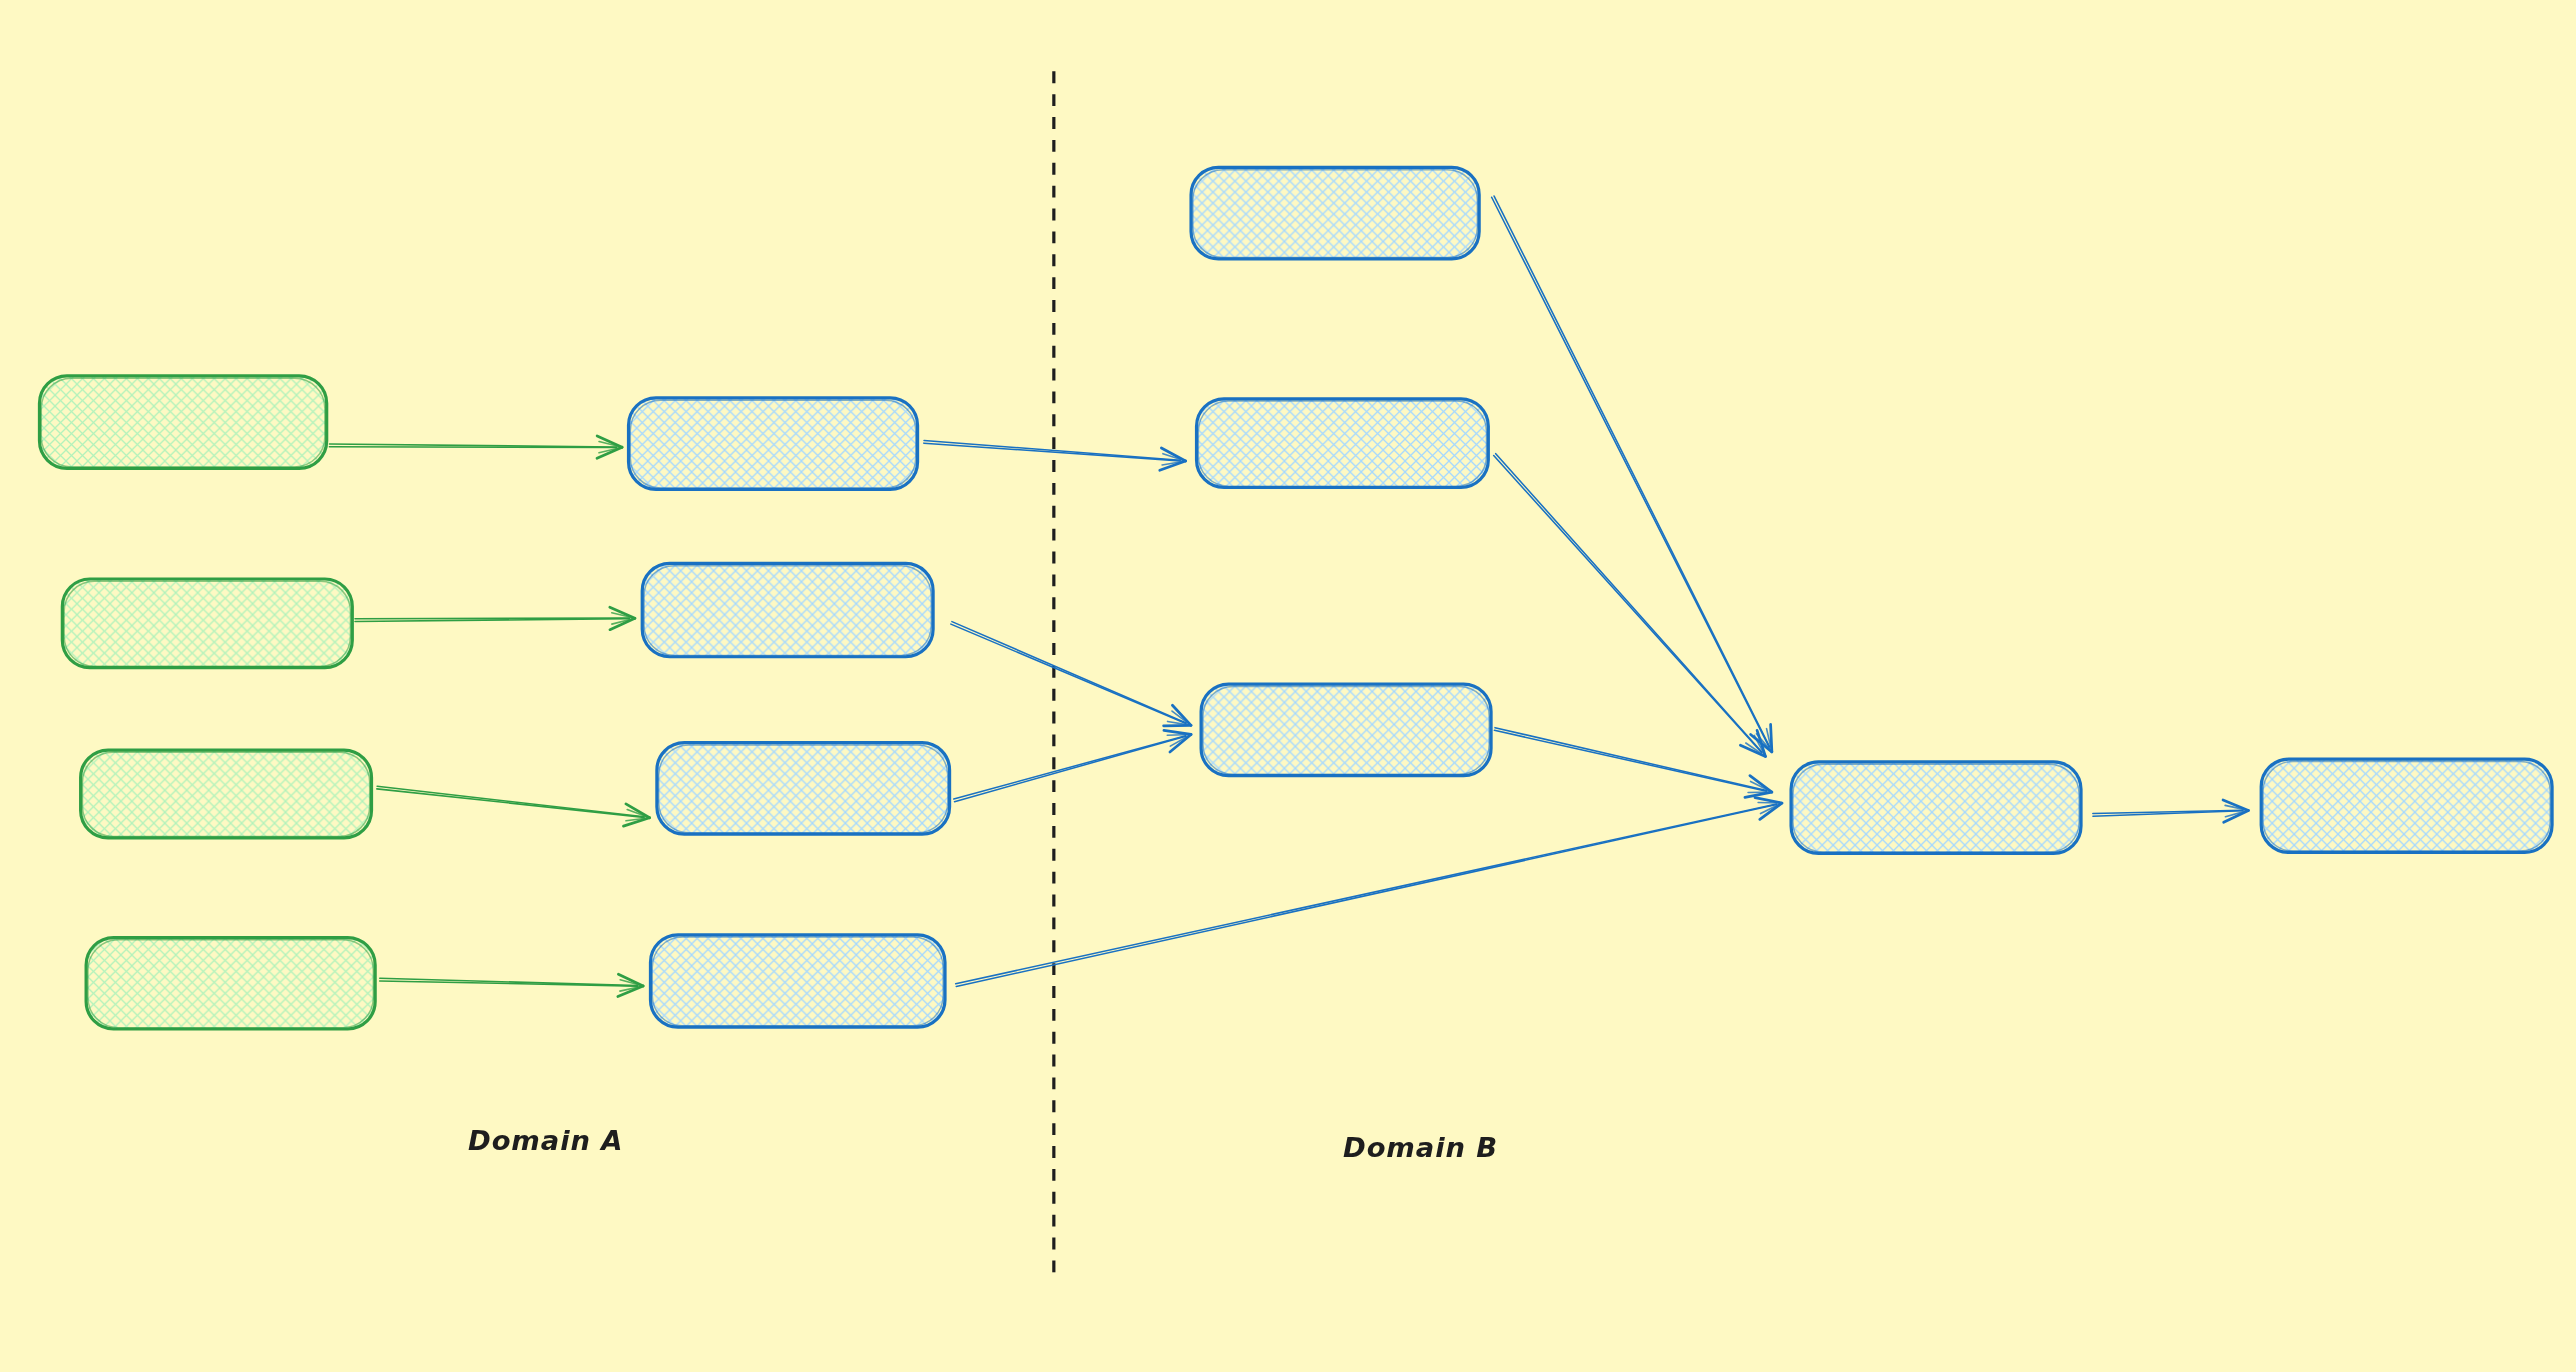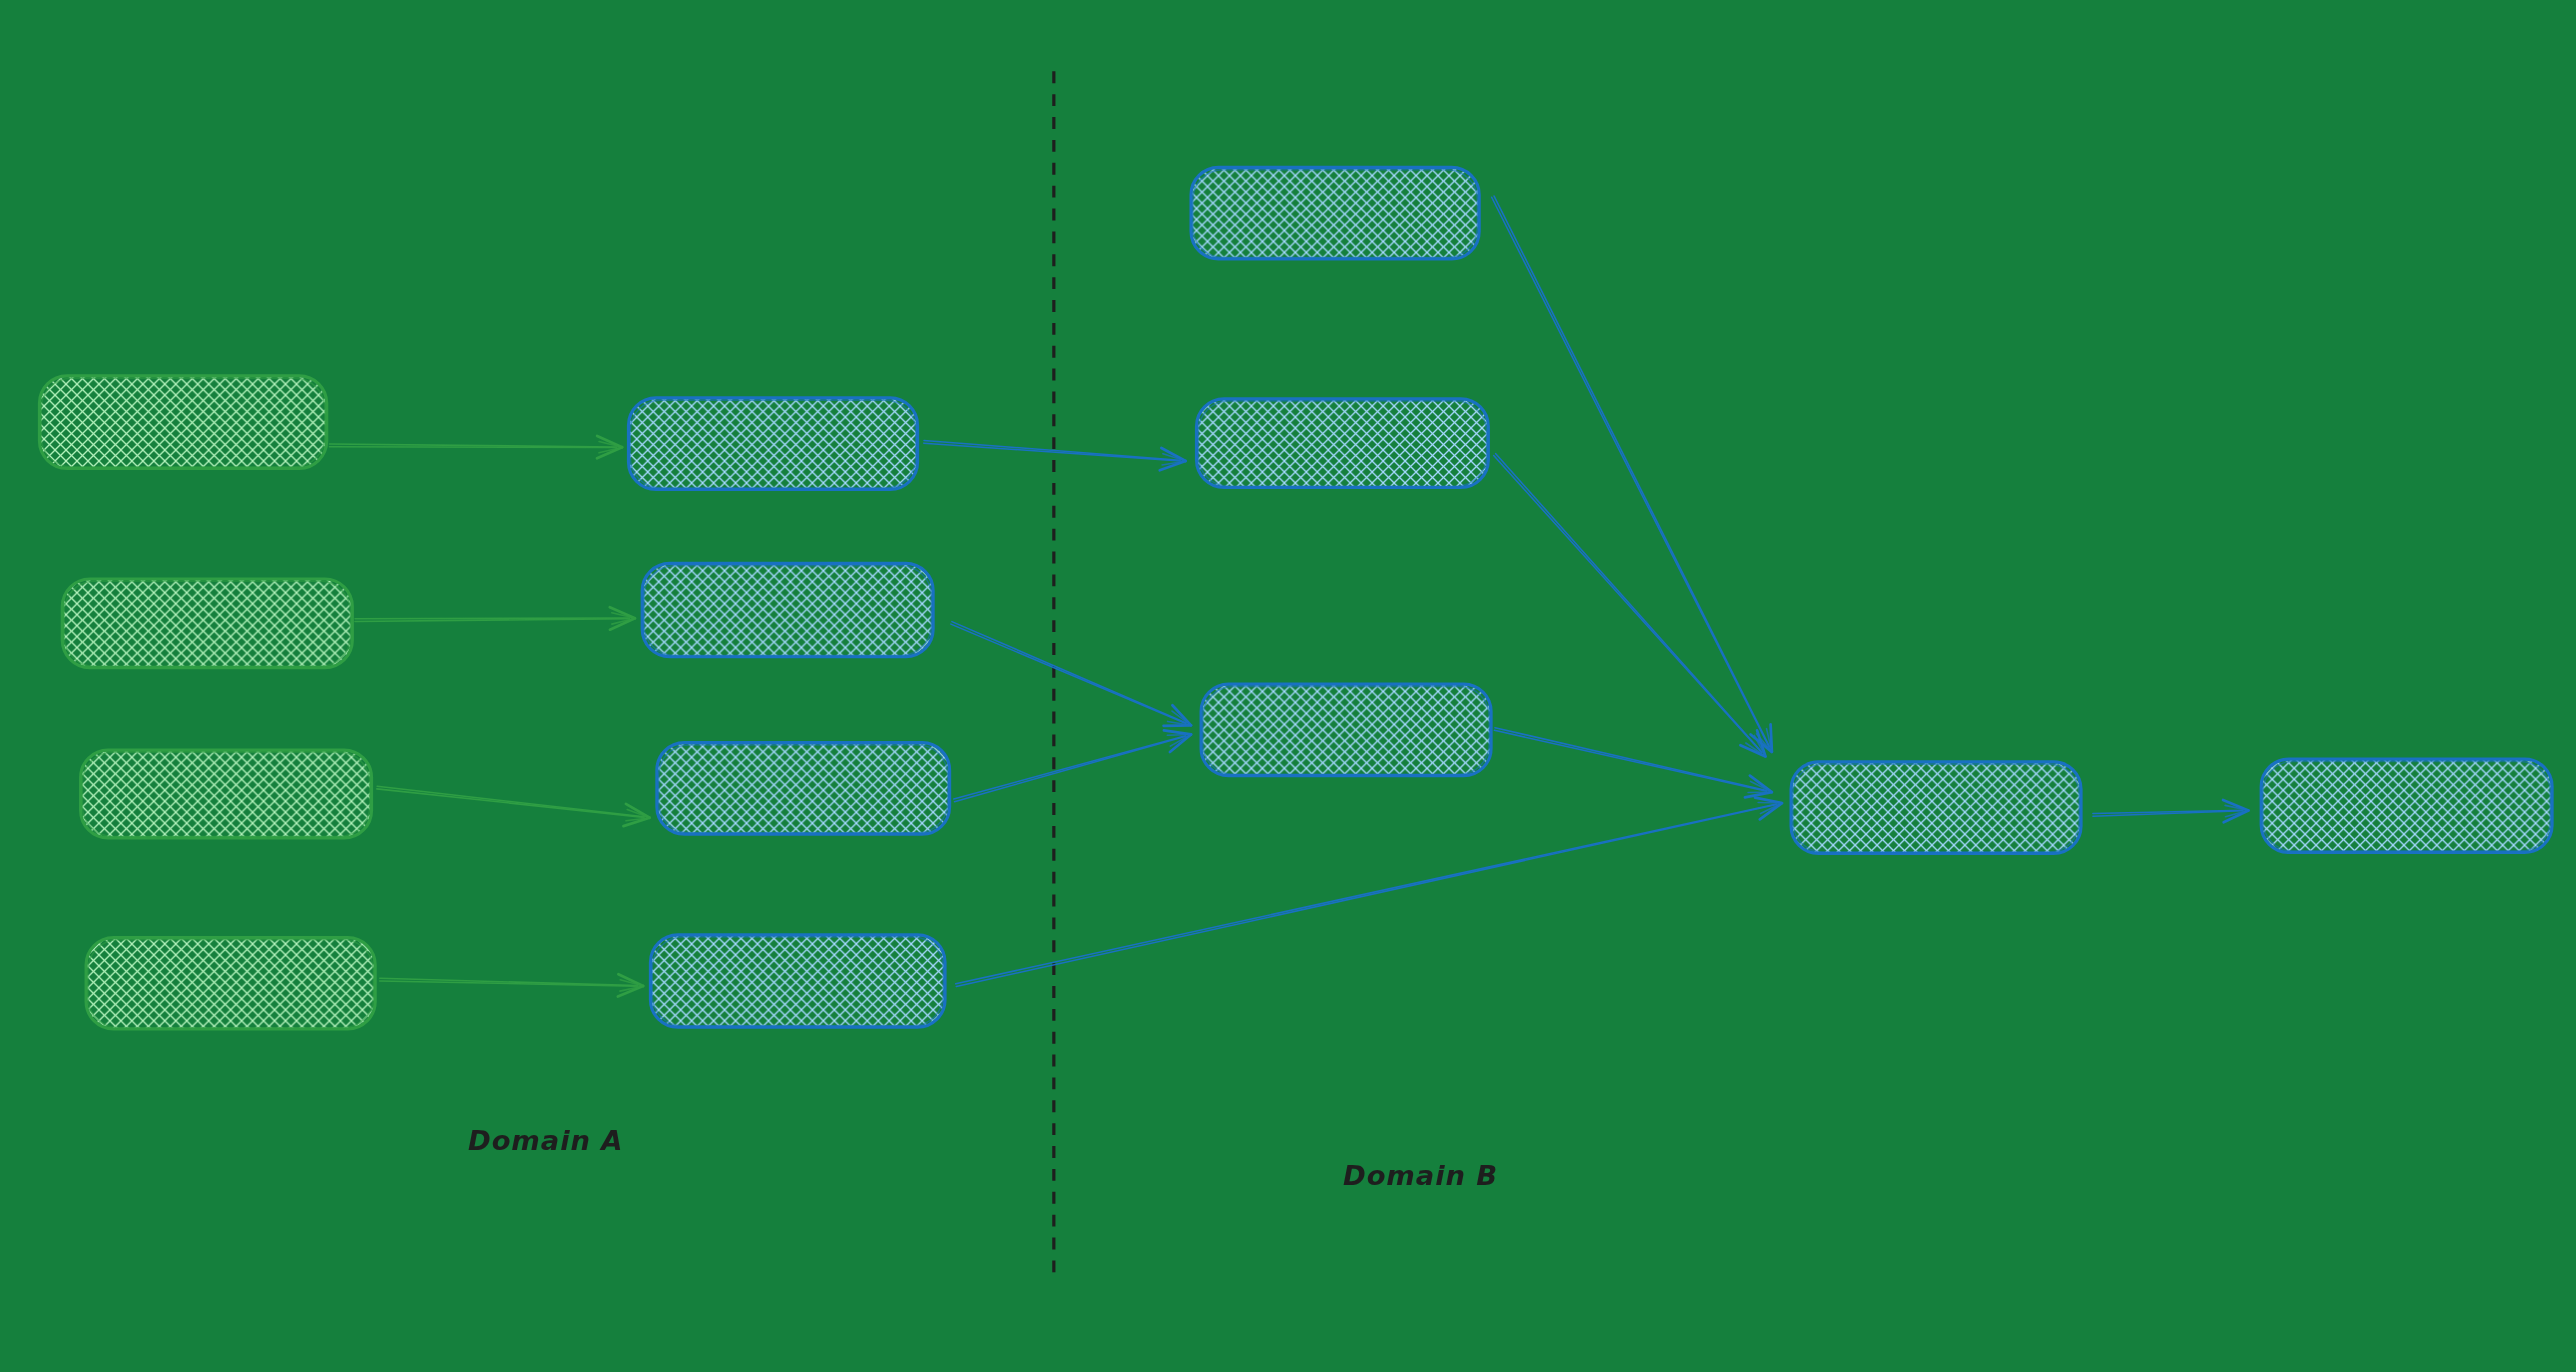--- a/index.html
+++ b/index.html
@@ -5,21 +5,21 @@
   html, body {
     margin: 0;
     padding: 0;
     background: #ffffff;
     font-family: "DejaVu Sans", sans-serif;
   }
   .canvas {
     position: relative;
     width: 2576px;
     height: 1372px;
-    background: #15803d;
+    background: #fef9c3;
     overflow: hidden;
   }
   .canvas svg {
     position: absolute;
     left: 0;
     top: 0;
   }
   .domain-label {
     position: absolute;
     font-family: "DejaVu Sans", sans-serif;
@@ -191,15 +191,15 @@
       <g>
         <line x1="2288.044098577403" y1="892.4993516316965" x2="2452.0114131886944" y2="886.4762646359507" stroke="#1971c2" stroke-width="1.7" stroke-linecap="round"></line>
         <line x1="2287.955901422597" y1="889.5006483683035" x2="2451.9937737577334" y2="885.8765239832721" stroke="#1971c2" stroke-width="1.7" stroke-linecap="round"></line>
         <line x1="2458" y1="886" x2="2430.2595390311526" y2="874.5777924534772" stroke="#1971c2" stroke-width="3" stroke-opacity="1" stroke-linecap="round"></line>
         <line x1="2458" y1="886" x2="2430.978805267195" y2="899.0328444789244" stroke="#1971c2" stroke-width="3" stroke-opacity="1" stroke-linecap="round"></line>
         <line x1="2458" y1="886" x2="2432.574434896645" y2="880.5648699026551" stroke="#1971c2" stroke-width="1.8" stroke-opacity="0.8" stroke-linecap="round"></line>
         <line x1="2458" y1="886" x2="2432.9378229492177" y2="892.9200636901137" stroke="#1971c2" stroke-width="1.8" stroke-opacity="0.8" stroke-linecap="round"></line>
       </g>
     </svg>
   <div class="domain-label" id="label-domain-a" style="left: 468px; top: 1125px; color: rgb(30, 30, 30);">Domain A</div>
-  <div class="domain-label" id="label-domain-b" style="left: 1343px; top: 1160px; color: rgb(30, 30, 30);">Domain B</div>
+  <div class="domain-label" id="label-domain-b" style="left: 1343px; top: 1132px; color: rgb(30, 30, 30);">Domain B</div>
 </div>
 
 
 </body></html>

